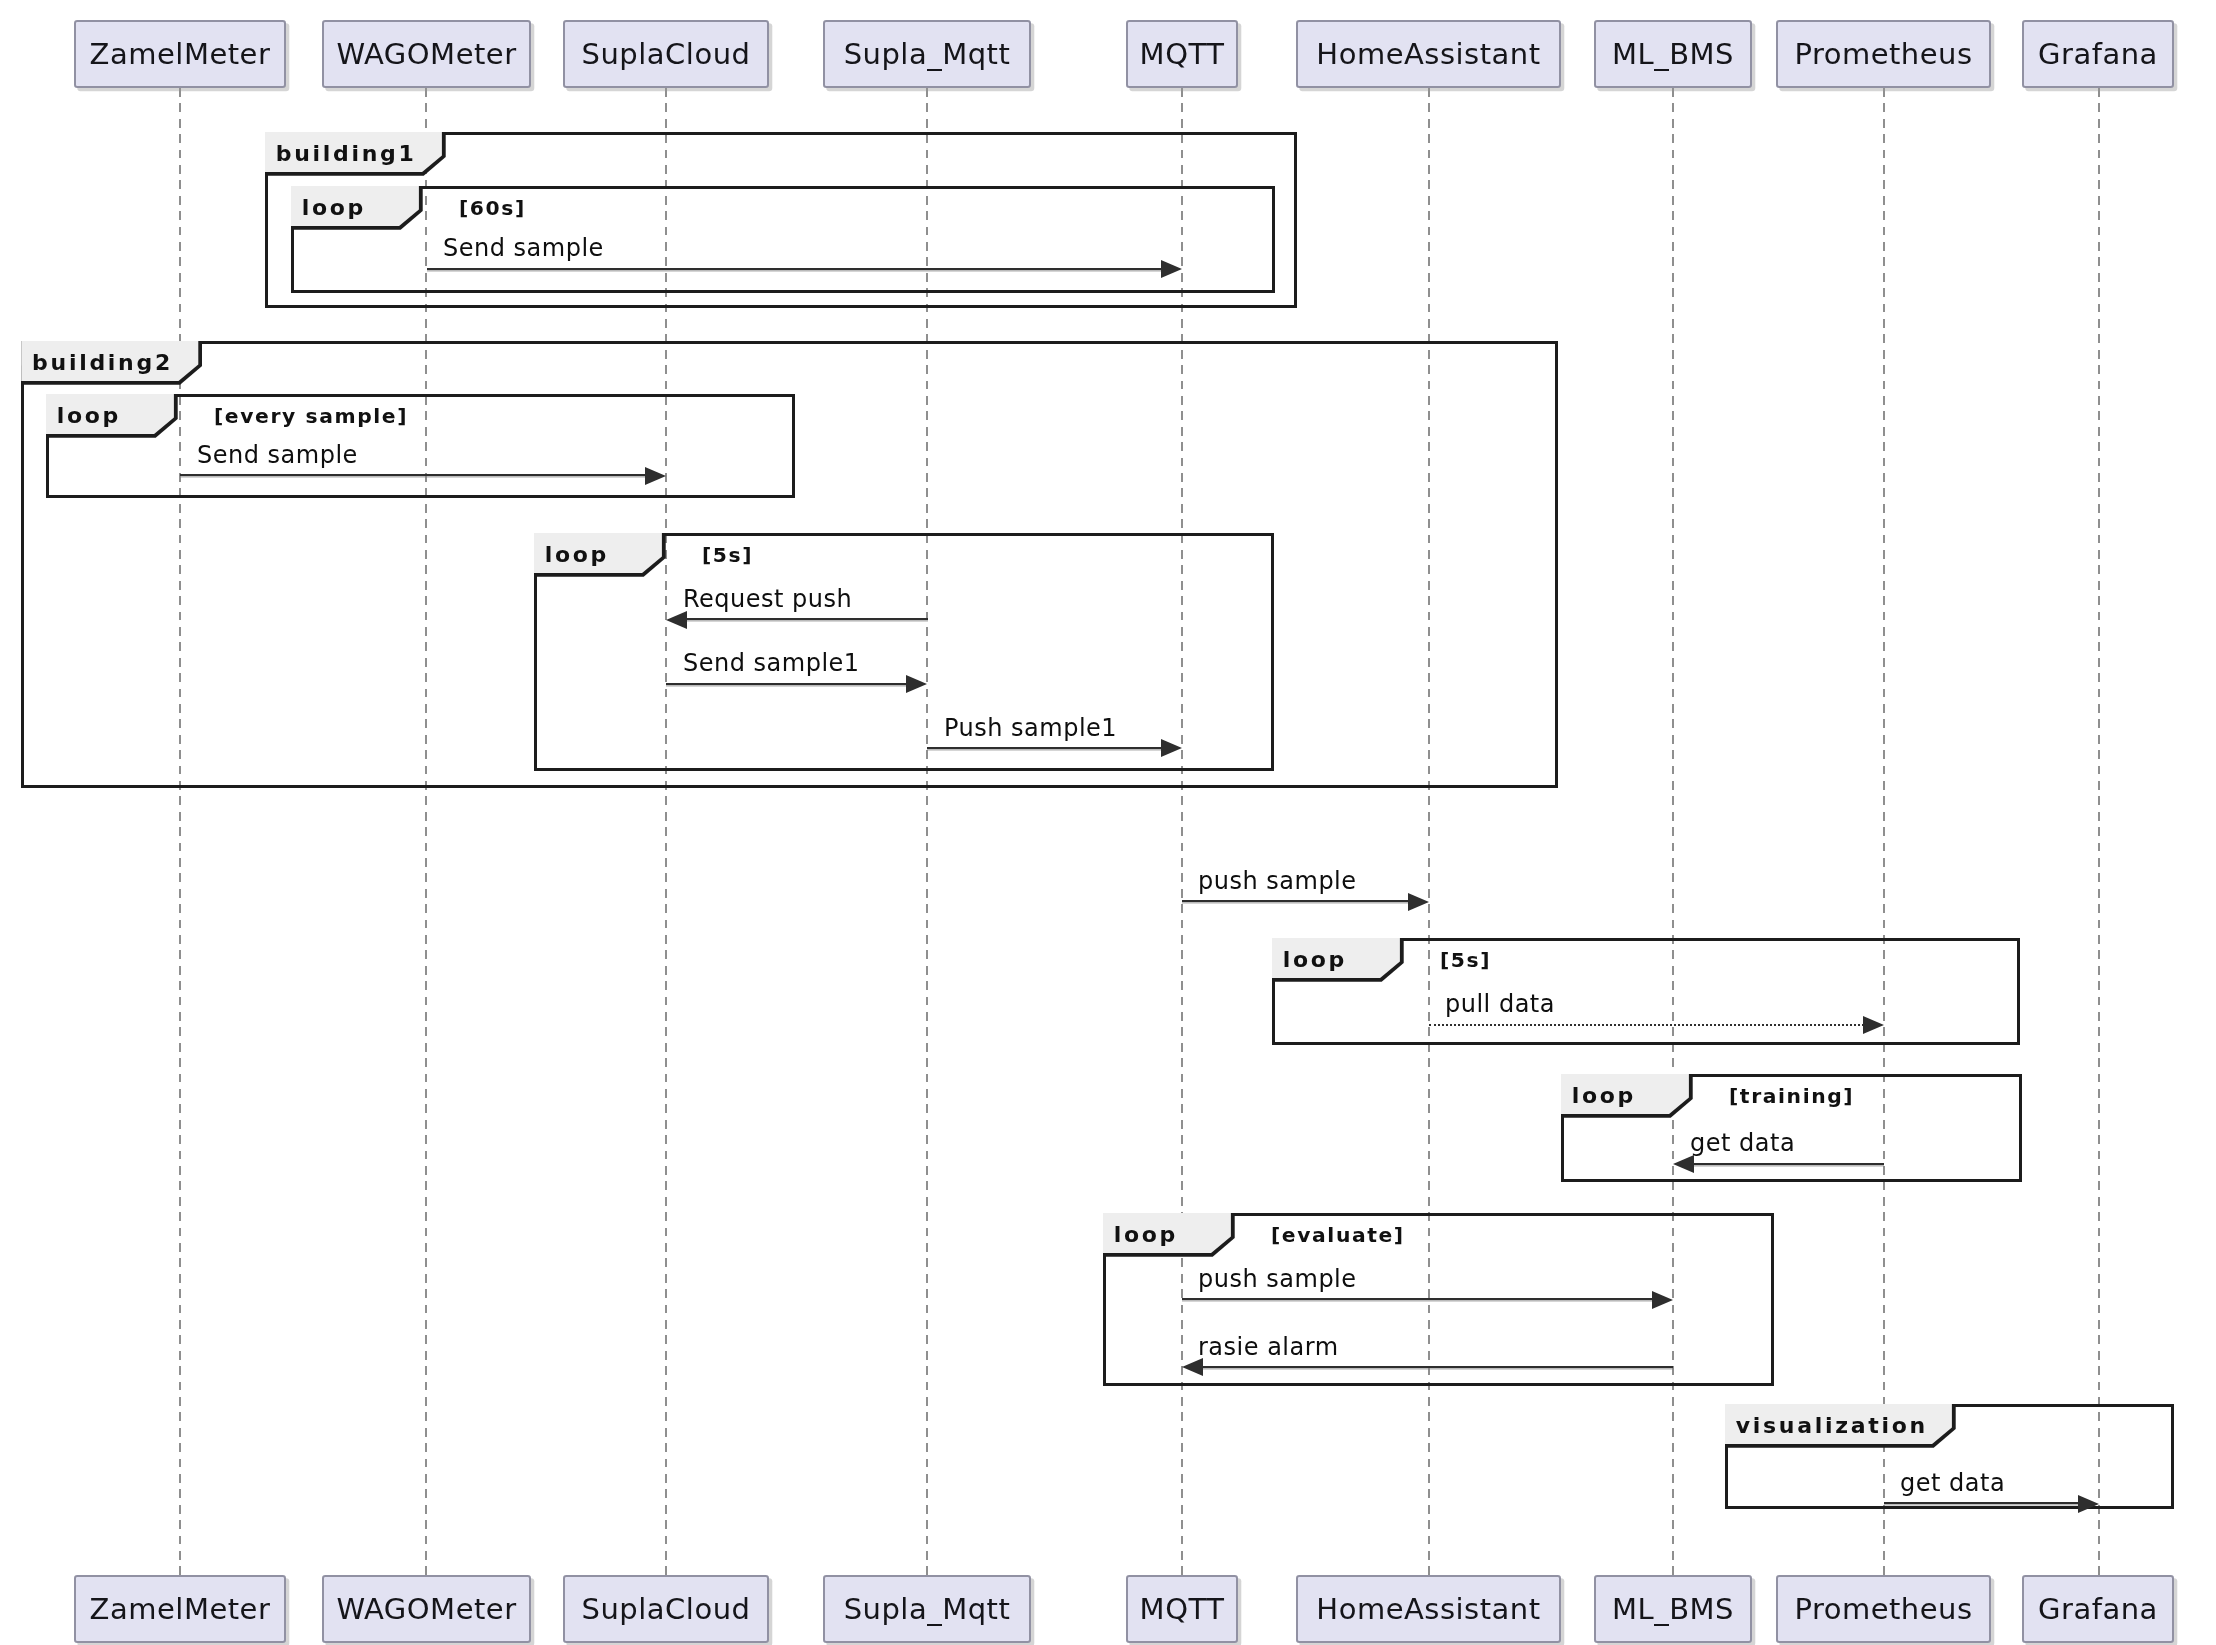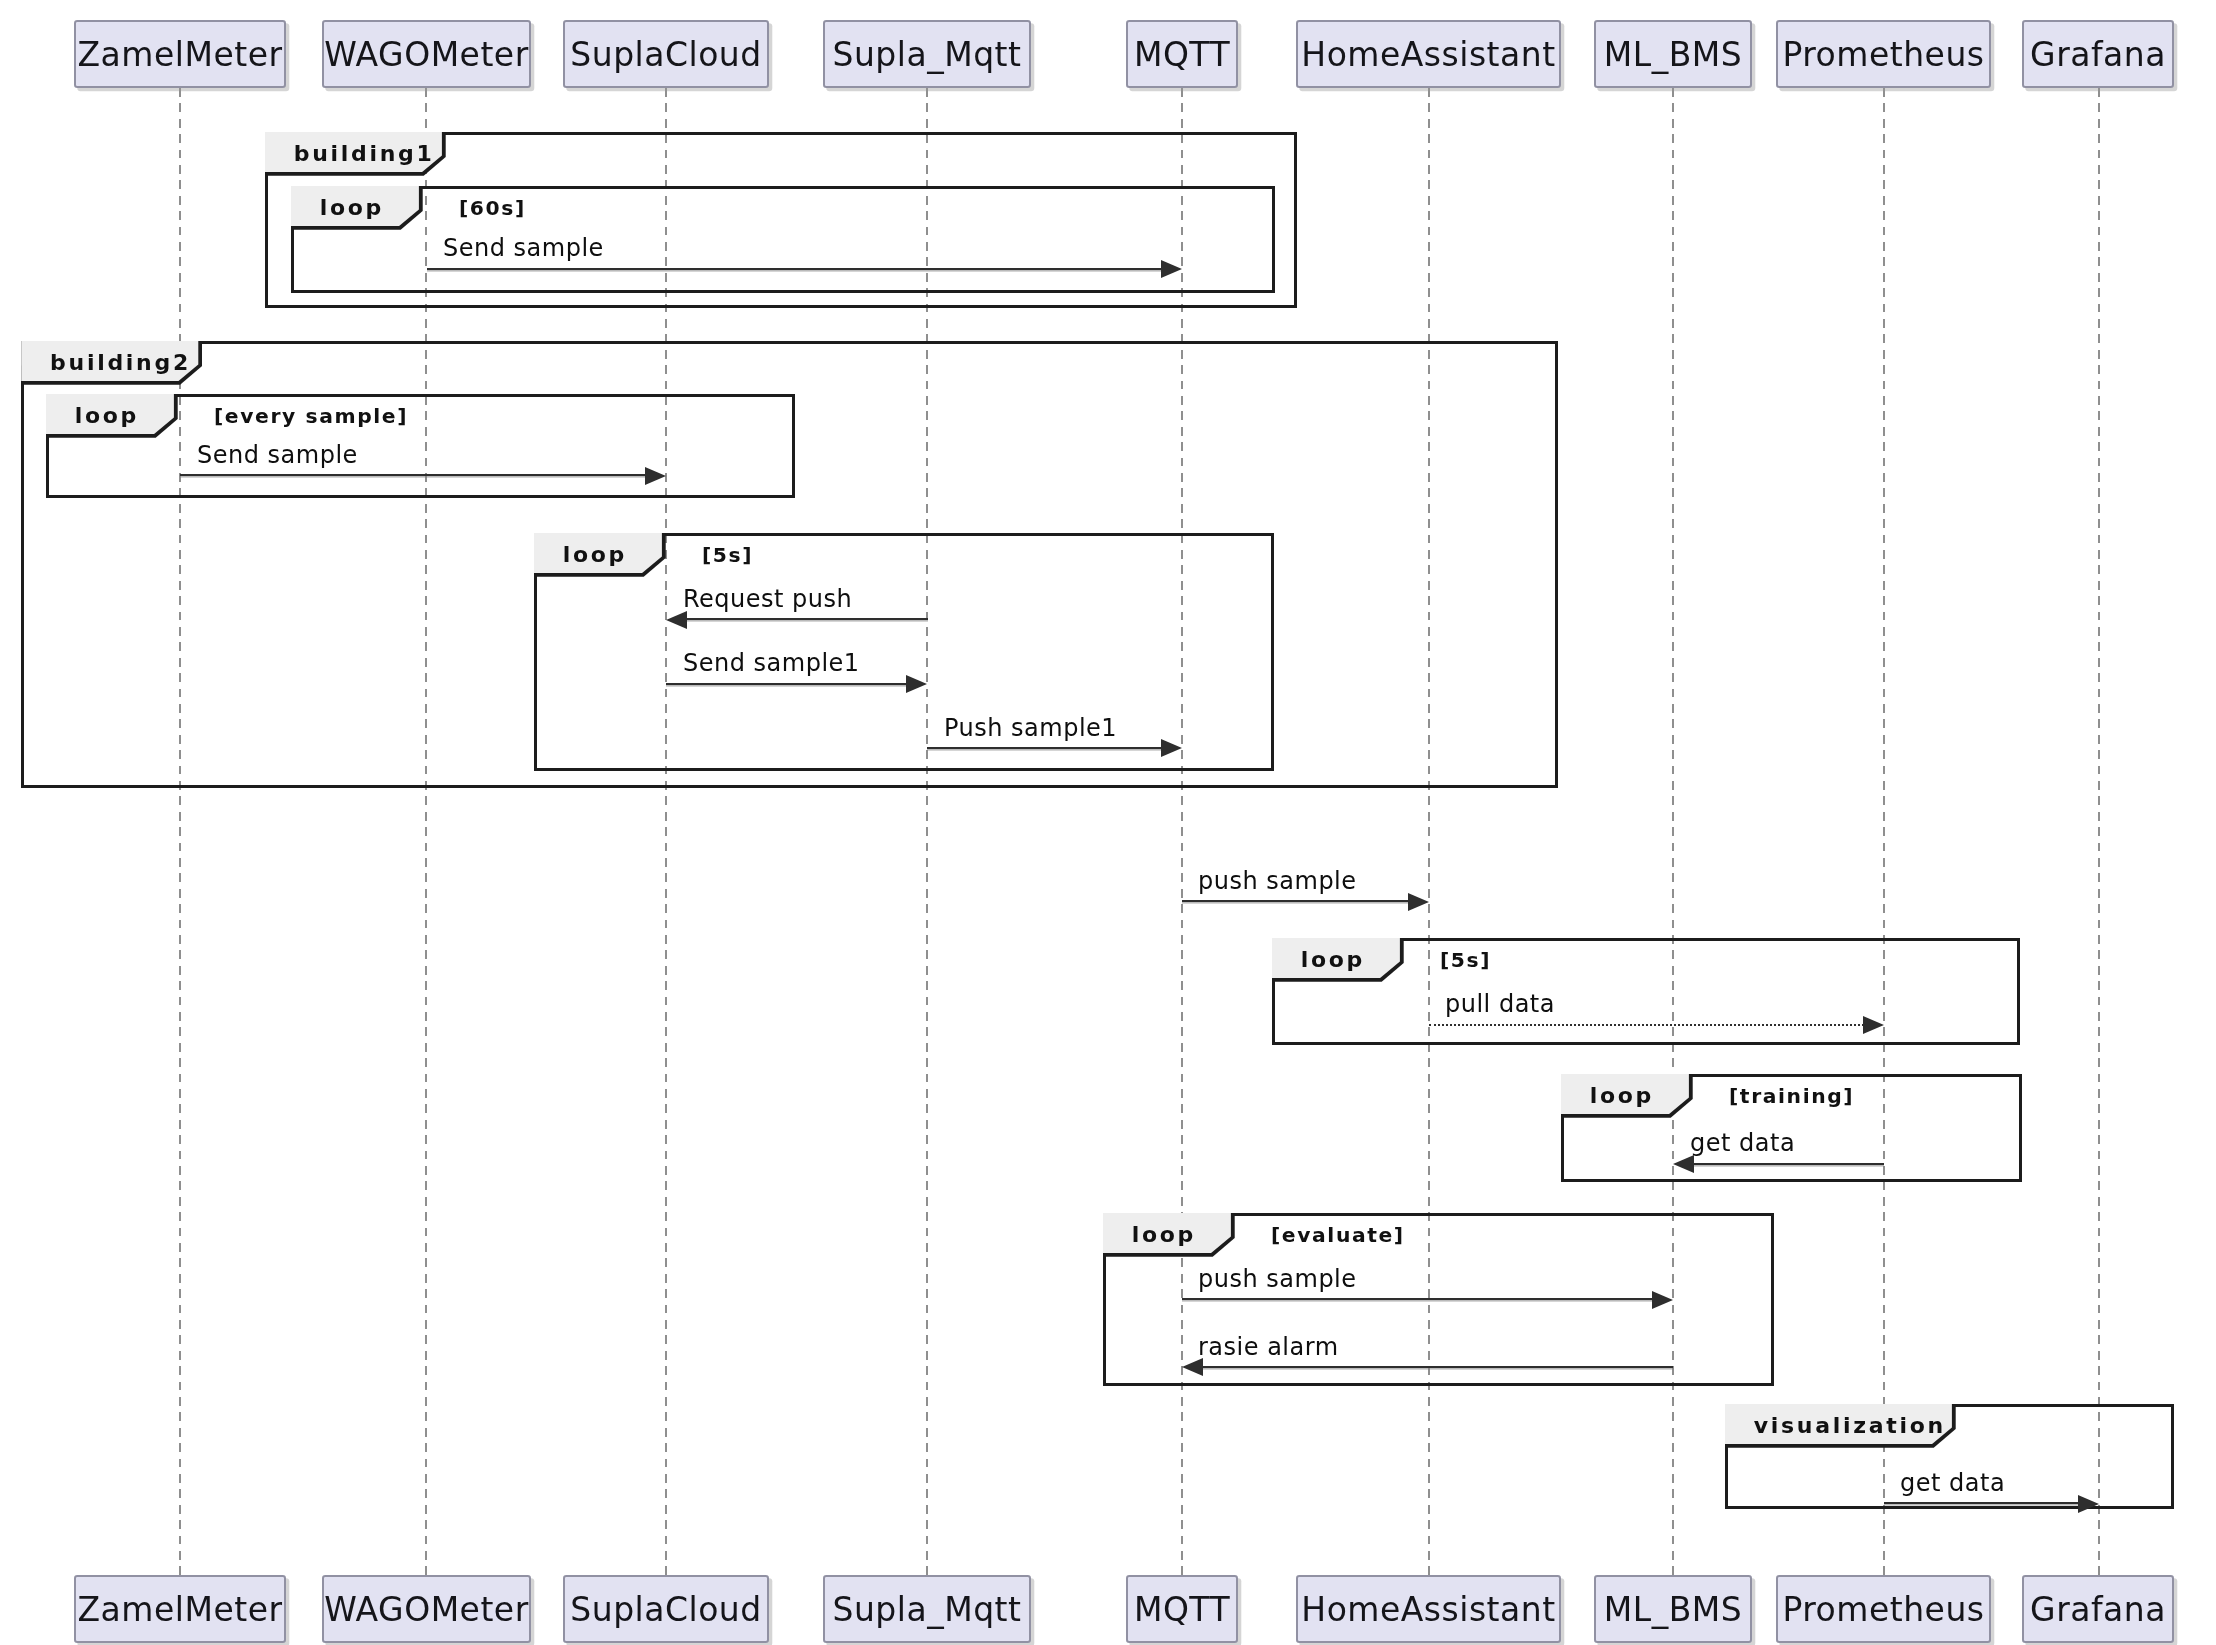--- a/index.html
+++ b/index.html
@@ -8,21 +8,21 @@
   .canvas { position: relative; width: 2216px; height: 1646px; overflow: hidden; background: var(--background, #fff); }
 
   
   .participant {
     position: absolute;
     background: var(--participant-fill, #e2e2f2);
     border: 2.2px solid var(--participant-border, #9191a3);
     border-radius: 3.3px;
     box-shadow: 3.3px 3.3px 0 rgba(150,150,150,0.40);
     display: flex; align-items: center; justify-content: center;
-    font-size: 33px; letter-spacing: 0.5px; color: #15151a;
+    font-size: 29px; letter-spacing: 0.5px; color: #15151a;
     z-index: 5; white-space: nowrap;
   }
 
   
   .lifeline {
     position: absolute; width: 1.6px; z-index: 1;
     background: repeating-linear-gradient(to bottom,
       var(--lifeline, #8f8f8f) 0 8.8px, transparent 8.8px 15.4px);
   }
 
@@ -37,21 +37,21 @@
     background: var(--frame-border, #1c1c1c);
     clip-path: polygon(0 0, 100% 0, 100% calc(100% - 18.7px), calc(100% - 22px) 100%, 0 100%);
     display: flex; align-items: center; z-index: 3;
   }
   .tab::after {
     content: ""; position: absolute; inset: 0;
     background: var(--tab-fill, #eee);
     clip-path: polygon(0 0, calc(100% - 3.8px) 0, calc(100% - 3.8px) calc(100% - 20.3px), calc(100% - 23.6px) calc(100% - 3.8px), 0 calc(100% - 3.8px));
   }
   .tab-text {
-    position: relative; z-index: 1; padding-left: 29px;
+    position: relative; z-index: 1; padding-left: 11px;
     font-weight: bold; font-size: 22px; letter-spacing: 2.7px; color: #111;
   }
   .cond {
     position: absolute; top: 6.6px; left: 165px; z-index: 3;
     font-weight: bold; font-size: 20.3px; letter-spacing: 1.6px;
     white-space: nowrap; color: #111;
   }
 
   
   .msg-label {

